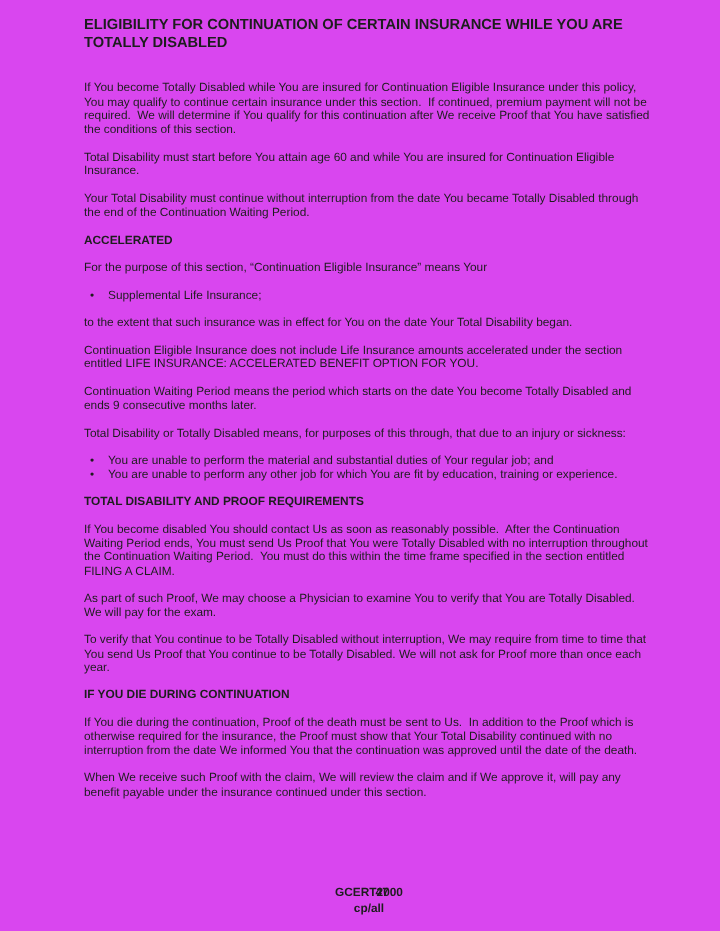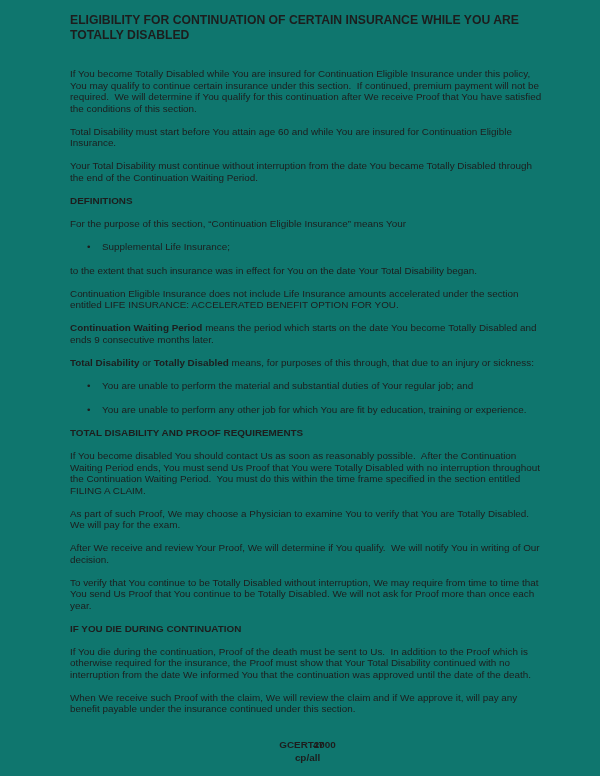--- a/index.html
+++ b/index.html
@@ -3,21 +3,21 @@
 <meta charset="utf-8">
 <style>
   html, body {
     margin: 0;
     padding: 0;
     background: #ffffff;
   }
   .page {
     width: 600px;
     height: 776px;
-    background: #0f766e;
+    background: #d946ef;
     position: relative;
     box-sizing: border-box;
     padding: 13px 55px 0 70px;
     font-family: "Liberation Sans", "DejaVu Sans", sans-serif;
     font-size: 9.9px;
     line-height: 11.5px;
     color: #1d1d1d;
     overflow: hidden;
   }
   .doc-title {
@@ -38,30 +38,30 @@
   }
   ul.bullet-list {
     list-style: none;
     margin: 0 0 11.5px 0;
     padding: 0;
   }
   ul.bullet-list li {
     position: relative;
     padding-left: 20px;
     white-space: pre-wrap;
-    margin: 12px;
+    margin: 0;
   }
   ul.bullet-list li::before {
     content: "\2022";
     position: absolute;
     left: 5px;
     top: 0;
   }
   .bold-term {
-    font-weight: bold;
+    font-weight: normal;
     margin-top: 10px;
   }
   .footer {
     position: absolute;
     left: 70px;
     right: 55px;
     bottom: 12px;
     font-weight: bold;
     font-size: 9.9px;
     line-height: 13px;
@@ -77,21 +77,21 @@
 <body>
 
 <div class="page">
 
   <h1 class="doc-title">ELIGIBILITY FOR CONTINUATION OF CERTAIN INSURANCE WHILE YOU ARE TOTALLY DISABLED</h1>
 
   <p class="para">If You become Totally Disabled while You are insured for Continuation Eligible Insurance under this policy, You may qualify to continue certain insurance under this section.  If continued, premium payment will not be required.  We will determine if You qualify for this continuation after We receive Proof that You have satisfied the conditions of this section.</p>
   <p class="para">Total Disability must start before You attain age 60 and while You are insured for Continuation Eligible Insurance.</p>
   <p class="para">Your Total Disability must continue without interruption from the date You became Totally Disabled through the end of the Continuation Waiting Period.</p>
 
-  <h2 class="section-heading">DEFINITIONS</h2>
+  <h2 class="section-heading">ACCELERATED</h2>
 
   <p class="para">For the purpose of this section, “Continuation Eligible Insurance” means Your</p>
 
   <ul class="bullet-list">
     <li>Supplemental Life Insurance;</li>
   </ul>
 
   <p class="para">to the extent that such insurance was in effect for You on the date Your Total Disability began.</p>
   <p class="para">Continuation Eligible Insurance does not include Life Insurance amounts accelerated under the section entitled LIFE INSURANCE: ACCELERATED BENEFIT OPTION FOR YOU.</p>
 
@@ -101,21 +101,20 @@
 
   <ul class="bullet-list">
     <li>You are unable to perform the material and substantial duties of Your regular job; and</li>
     <li>You are unable to perform any other job for which You are fit by education, training or experience.</li>
   </ul>
 
   <h2 class="section-heading">TOTAL DISABILITY AND PROOF REQUIREMENTS</h2>
 
   <p class="para">If You become disabled You should contact Us as soon as reasonably possible.  After the Continuation Waiting Period ends, You must send Us Proof that You were Totally Disabled with no interruption throughout the Continuation Waiting Period.  You must do this within the time frame specified in the section entitled FILING A CLAIM.</p>
   <p class="para">As part of such Proof, We may choose a Physician to examine You to verify that You are Totally Disabled. We will pay for the exam.</p>
-  <p class="para">After We receive and review Your Proof, We will determine if You qualify.  We will notify You in writing of Our decision.</p>
   <p class="para">To verify that You continue to be Totally Disabled without interruption, We may require from time to time that You send Us Proof that You continue to be Totally Disabled. We will not ask for Proof more than once each year.</p>
 
   <h2 class="section-heading">IF YOU DIE DURING CONTINUATION</h2>
 
   <p class="para">If You die during the continuation, Proof of the death must be sent to Us.  In addition to the Proof which is otherwise required for the insurance, the Proof must show that Your Total Disability continued with no interruption from the date We informed You that the continuation was approved until the date of the death.</p>
   <p class="para">When We receive such Proof with the claim, We will review the claim and if We approve it, will pay any benefit payable under the insurance continued under this section.</p>
 
   <div class="footer">
     <div>GCERT2000</div>
     <div>cp/all</div>

